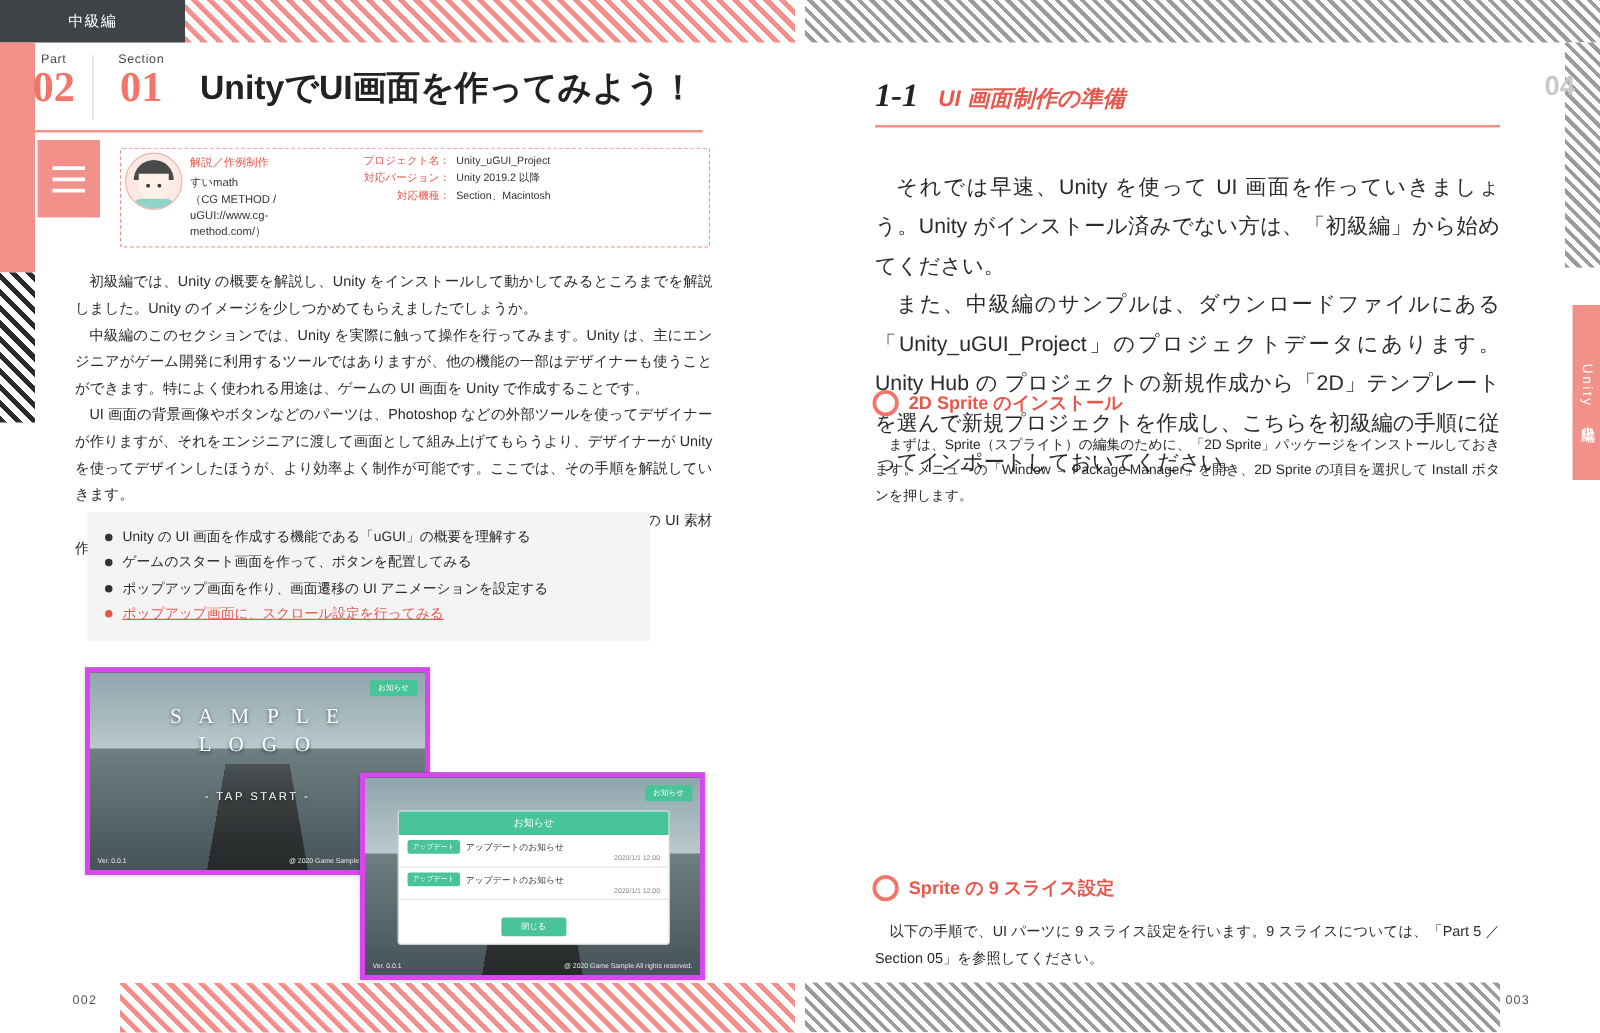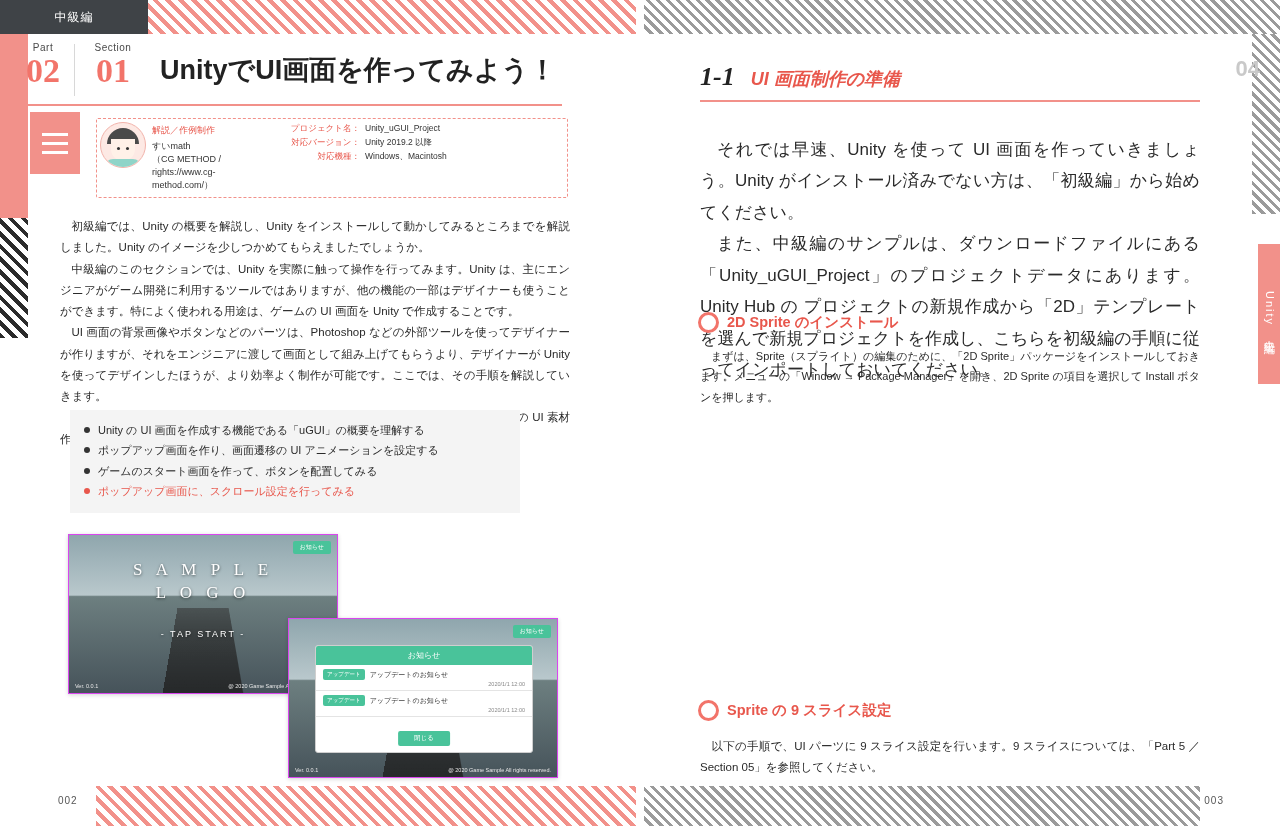--- a/index.html
+++ b/index.html
@@ -89,27 +89,27 @@
   
   .sec-box{position:absolute;left:70px;top:410px;width:450px;}
   .sec-box-hd{
     background:#f2746a;color:#fff;font-size:11.5px;padding:4px 12px;display:inline-block;
   }
   .sec-box-body{
     background:#f4f4f4;padding:10px 14px 12px 14px;
   }
   .sec-box-body li{font-size:11px;line-height:1.85;list-style:none;position:relative;padding-left:14px;color:#2a2a2a;}
   .sec-box-body li:before{content:"";position:absolute;left:0;top:7px;width:6px;height:6px;background:#333;border-radius:50%;}
-  .sec-box-body li.accent{color:#e8574c;}
+  .sec-box-body li.accent{color:#e8574c;text-decoration:underline;}
   .sec-box-body li.accent:before{background:#e8574c;}
   .sec-box-body ul{margin:0;padding:0;}
 
   
   .shot{
-    position:absolute;border:1px solid #d946ef;box-shadow:0 1px 4px rgba(0,0,0,.18);
+    position:absolute;border:4px solid #d946ef;box-shadow:0 1px 4px rgba(0,0,0,.18);
     overflow:hidden;background:#3c4a52;
   }
   .shot1{left:68px;top:534px;width:268px;height:158px;}
   .shot2{left:288px;top:618px;width:268px;height:158px;}
   .road-bg{position:absolute;inset:0;
     background:
       linear-gradient(to bottom,#8fa6ad 0%,#b9c8cc 38%,#6d7f80 39%,#46535a 100%);
   }
   .road-bg:after{
     content:"";position:absolute;left:38%;bottom:0;width:24%;height:61%;
@@ -213,50 +213,50 @@
     <div class="avatar">
       <div class="hair"></div>
         <div class="face"></div>
       <div class="eye l"></div>
         <div class="eye r"></div>
       <div class="body"></div>
     </div>
     <div class="credit-left">
       <div class="hd">解説／作例制作</div>
       <div>すいmath</div>
-      <div>（CG METHOD / rights://www.cg-method.com/）</div>
+      <div>（CG METHOD / uGUI://www.cg-method.com/）</div>
     </div>
     <div class="credit-rows">
       <div class="crow">
         <div class="clabel">プロジェクト名：</div>
         <div class="cval">Unity_uGUI_Project</div>
       </div>
       <div class="crow">
         <div class="clabel">対応バージョン：</div>
         <div class="cval">Unity 2019.2 以降</div>
       </div>
       <div class="crow">
         <div class="clabel">対応機種：</div>
-        <div class="cval">Windows、Macintosh</div>
+        <div class="cval">Section、Macintosh</div>
       </div>
     </div>
 
     <div class="body-text">
       <p>初級編では、Unity の概要を解説し、Unity をインストールして動かしてみるところまでを解説しました。Unity のイメージを少しつかめてもらえましたでしょうか。</p>
       <p>中級編のこのセクションでは、Unity を実際に触って操作を行ってみます。Unity は、主にエンジニアがゲーム開発に利用するツールではありますが、他の機能の一部はデザイナーも使うことができます。特によく使われる用途は、ゲームの UI 画面を Unity で作成することです。</p>
       <p>UI 画面の背景画像やボタンなどのパーツは、Photoshop などの外部ツールを使ってデザイナーが作りますが、それをエンジニアに渡して画面として組み上げてもらうより、デザイナーが Unity を使ってデザインしたほうが、より効率よく制作が可能です。ここでは、その手順を解説していきます。</p>
       <p>なお、UI 画面のパーツ作成については、後半の「Part 5 ／ Section 05：Photoshop での UI 素材作成と Unity への組み込み」で解説しているので、そちらも合わせてお読みください。</p>
     </div>
 
     <div class="sec-box">
       <div class="sec-box-body">
         <ul>
           <li>Unity の UI 画面を作成する機能である「uGUI」の概要を理解する</li>
+          <li>ゲームのスタート画面を作って、ボタンを配置してみる</li>
           <li>ポップアップ画面を作り、画面遷移の UI アニメーションを設定する</li>
-          <li>ゲームのスタート画面を作って、ボタンを配置してみる</li>
           <li class="accent">ポップアップ画面に、スクロール設定を行ってみる</li>
         </ul>
       </div>
     </div>
 
     <div class="shot shot1">
       <div class="road-bg"></div>
       <div class="shot-btn">お知らせ</div>
       <div class="shot-logo">
         <div>S A M P L E</div>

